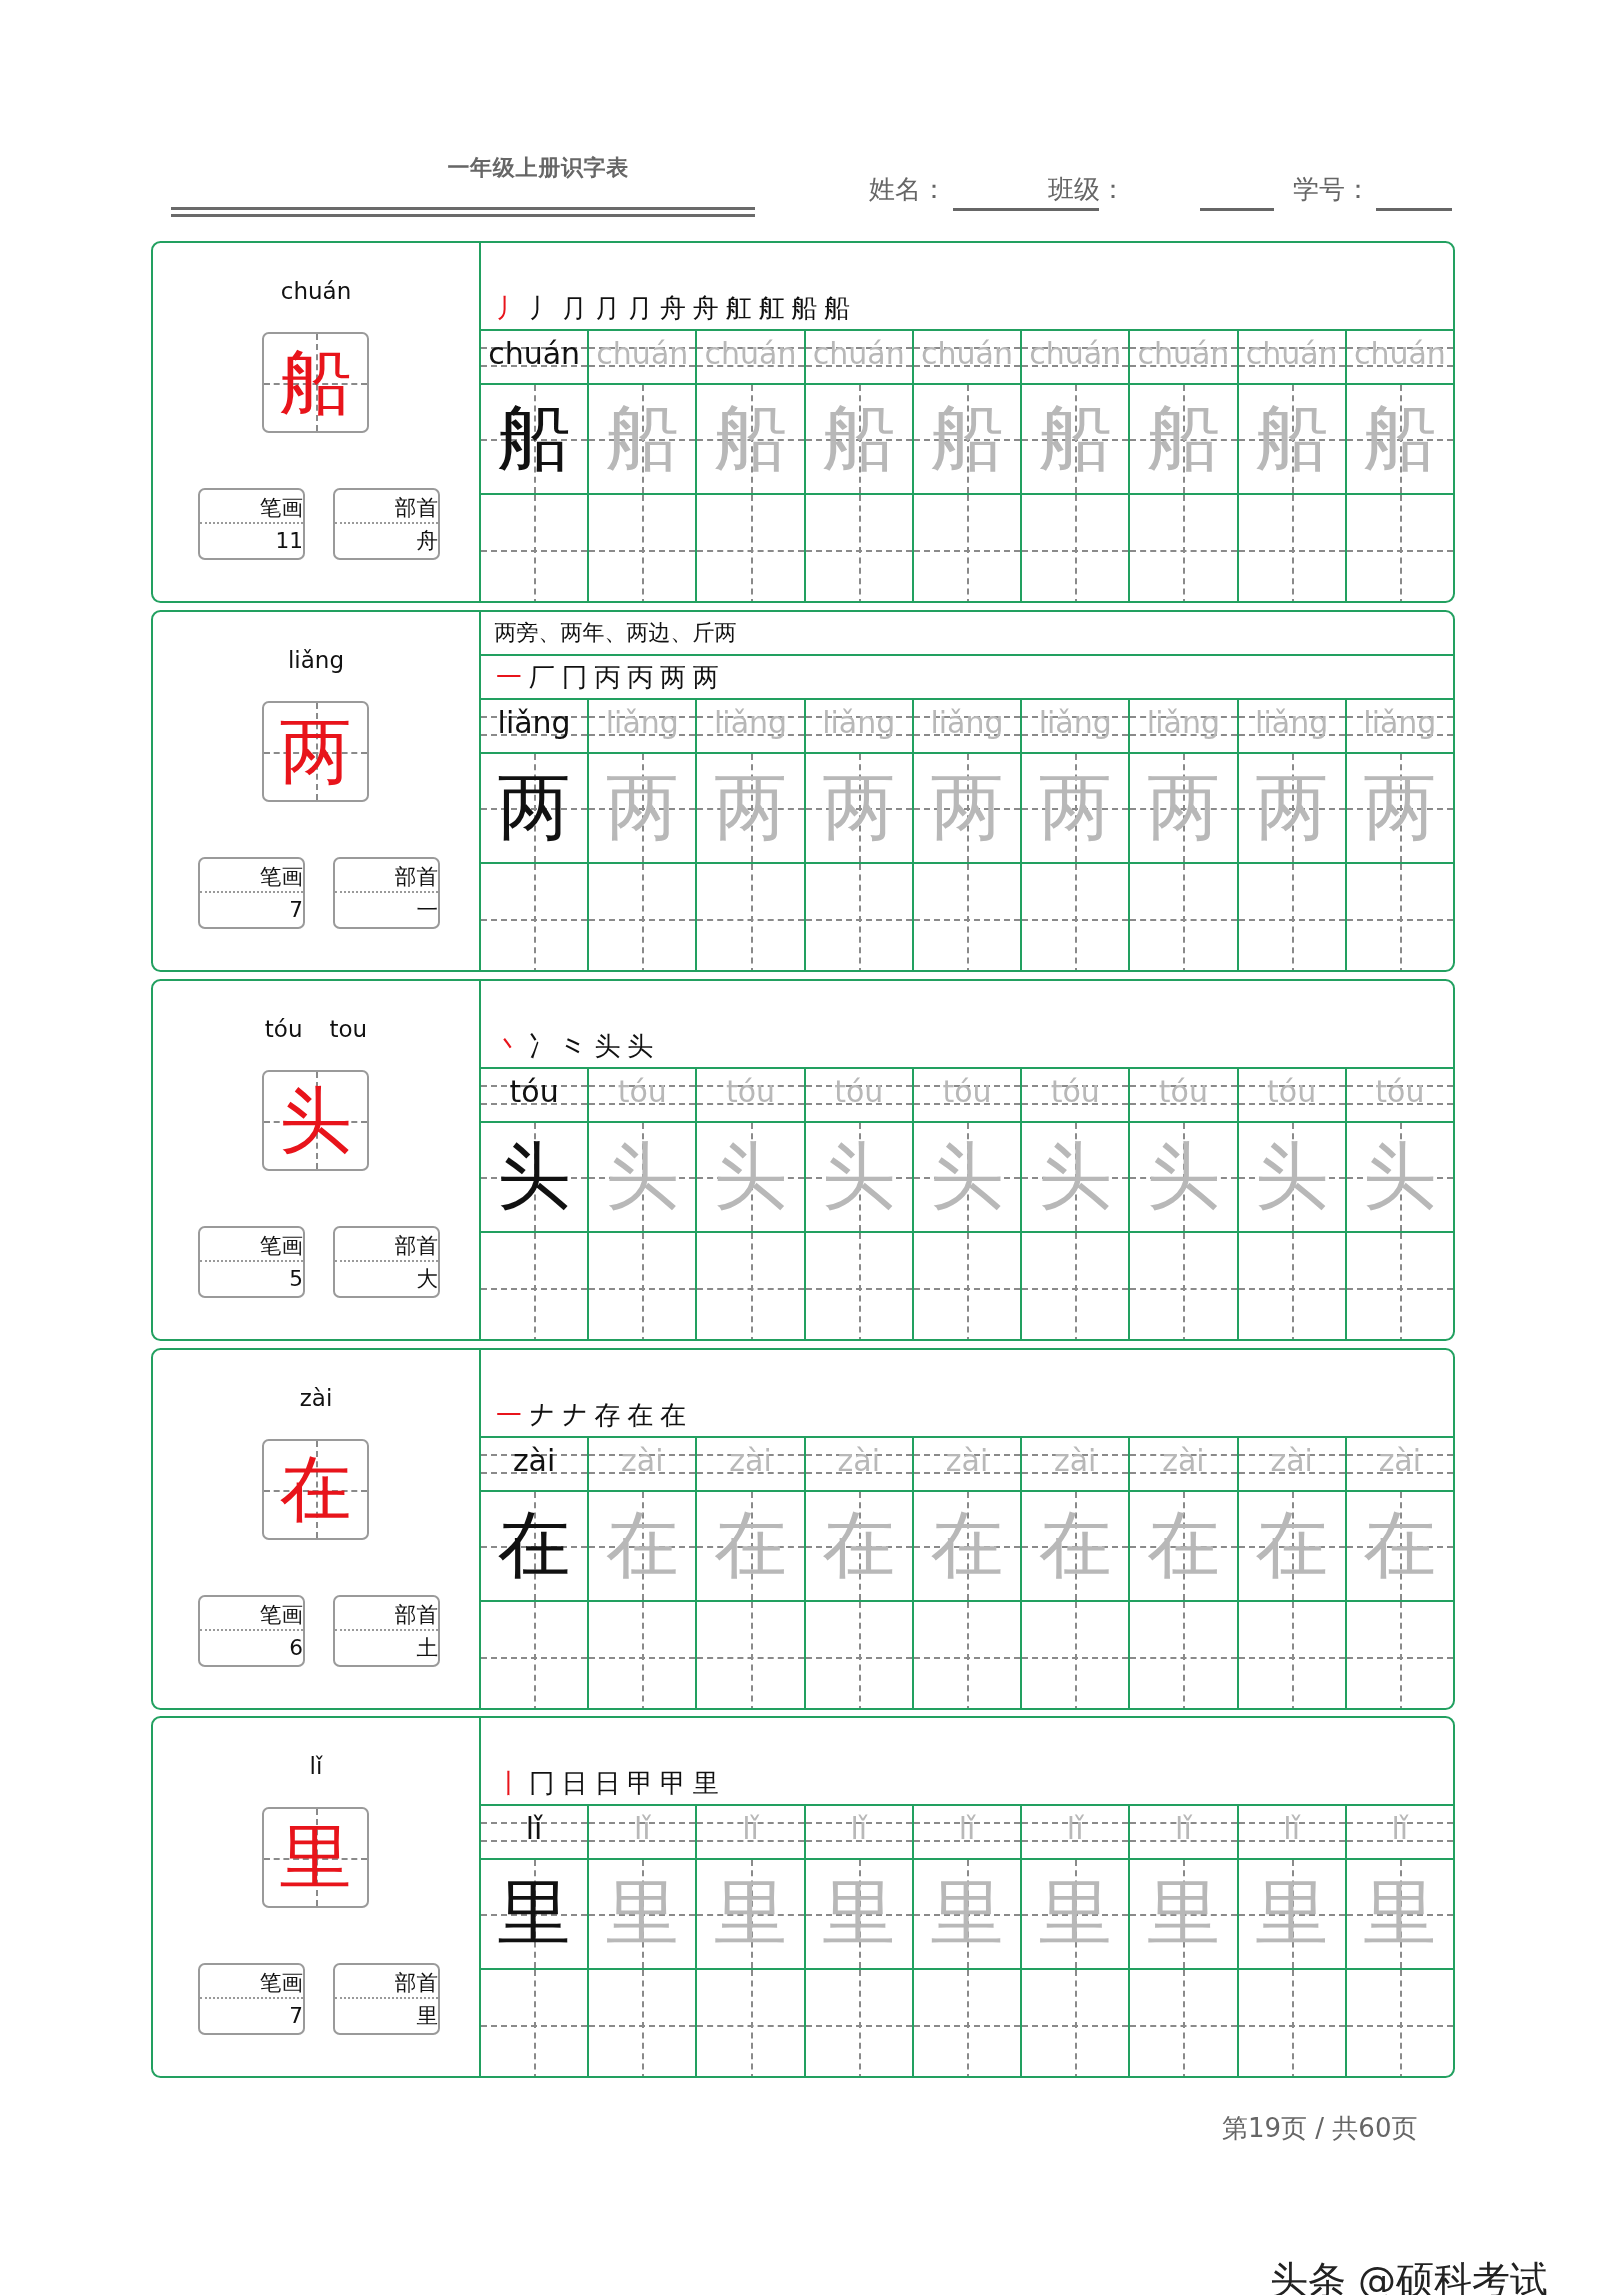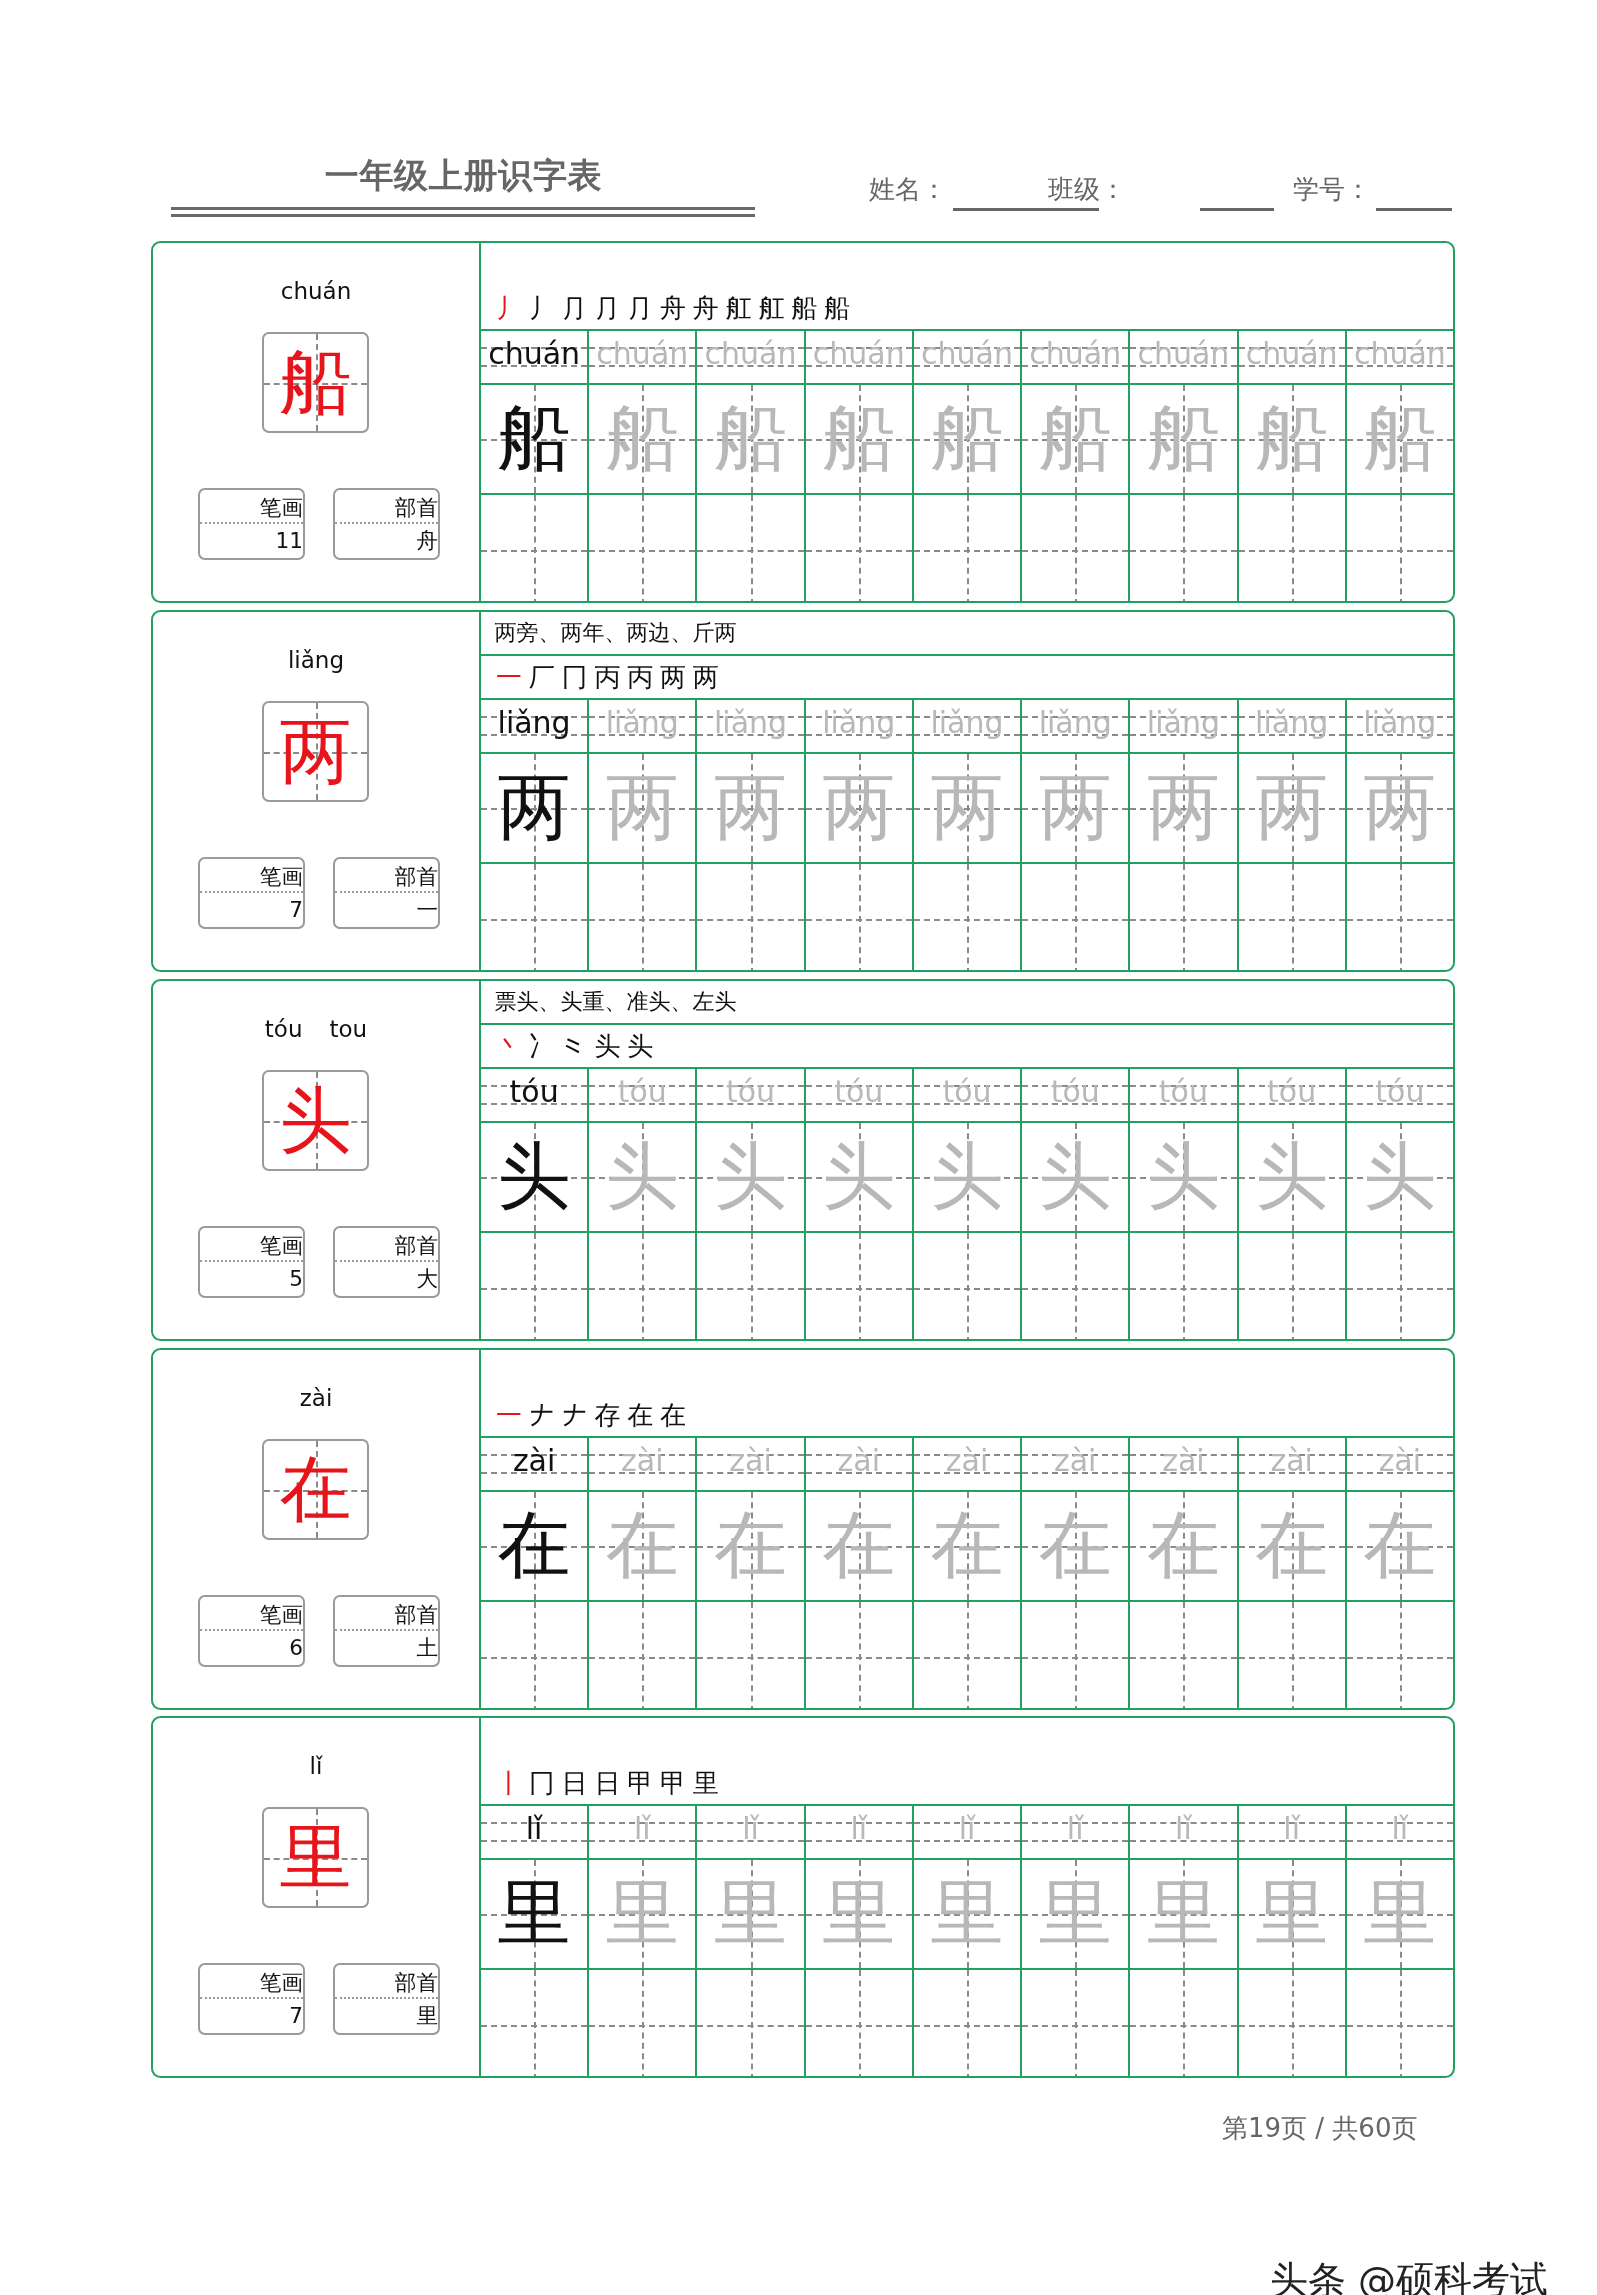--- a/index.html
+++ b/index.html
@@ -1,20 +1,20 @@
 <!DOCTYPE html>
 <html style="font-size:10.8px"><head>
 <meta charset="utf-8">
 <style>
   html, body { margin: 0; padding: 0; background: #ffffff; }
   body { width: 1597px; height: 2295px; position: relative; overflow: hidden;
          font-family: "DejaVu Sans", "Liberation Sans", sans-serif; color: #111; }
 
-  .title { position: absolute; left: 298px; top: 153px; width: 331px; text-align: center;
-           font-size: 34px; font-weight: bold; color: #666; letter-spacing: 0.7px; }
+  .title { position: absolute; left: 298px; top: 153px; width: 331px; text-align: right;
+           font-size: 22px; font-weight: bold; color: #666; letter-spacing: 0.7px; }
   .title-rule { position: absolute; left: 171px; width: 584px; height: 3.4px; background: #6a6a6a; }
 
   .info { position: absolute; top: 172px; font-size: 26px; color: #666; white-space: nowrap; }
   .blank { position: absolute; top: 208px; height: 2.7px; background: #666; }
 
   .card { position: absolute; left: 151px; width: 1304px; height: 362px;
           border: 2.7px solid #22a060; border-radius: 9.5px; box-sizing: border-box; overflow: hidden; }
   .left { position: absolute; left: 0; top: 0; width: 328px; height: 100%;
           border-right: 2.7px solid #22a060; box-sizing: border-box; }
   .pinyin-top { position: absolute; top: 35px; width: 100%; text-align: center; font-size: 23px; color: #111; }
@@ -443,21 +443,20 @@
         <div class="meta-box" style="left:45px;">
           <div class="lab">笔画</div>
           <div class="val">5</div>
         </div>
         <div class="meta-box" style="left:180px;">
           <div class="lab">部首</div>
           <div class="val">大</div>
         </div>
       </div>
       <div class="right">
-        <div class="row-words">票头、头重、准头、左头</div>
         <div class="row-strokes">
           <span style="color: rgb(232, 20, 27);">丶</span>
           <span style="color: rgb(17, 17, 17);">冫</span>
           <span style="color: rgb(17, 17, 17);">⺀</span>
           <span style="color: rgb(17, 17, 17);">头</span>
           <span style="color: rgb(17, 17, 17);">头</span>
         </div>
         <div class="grid">
         <div class="col">
           <div class="py">

